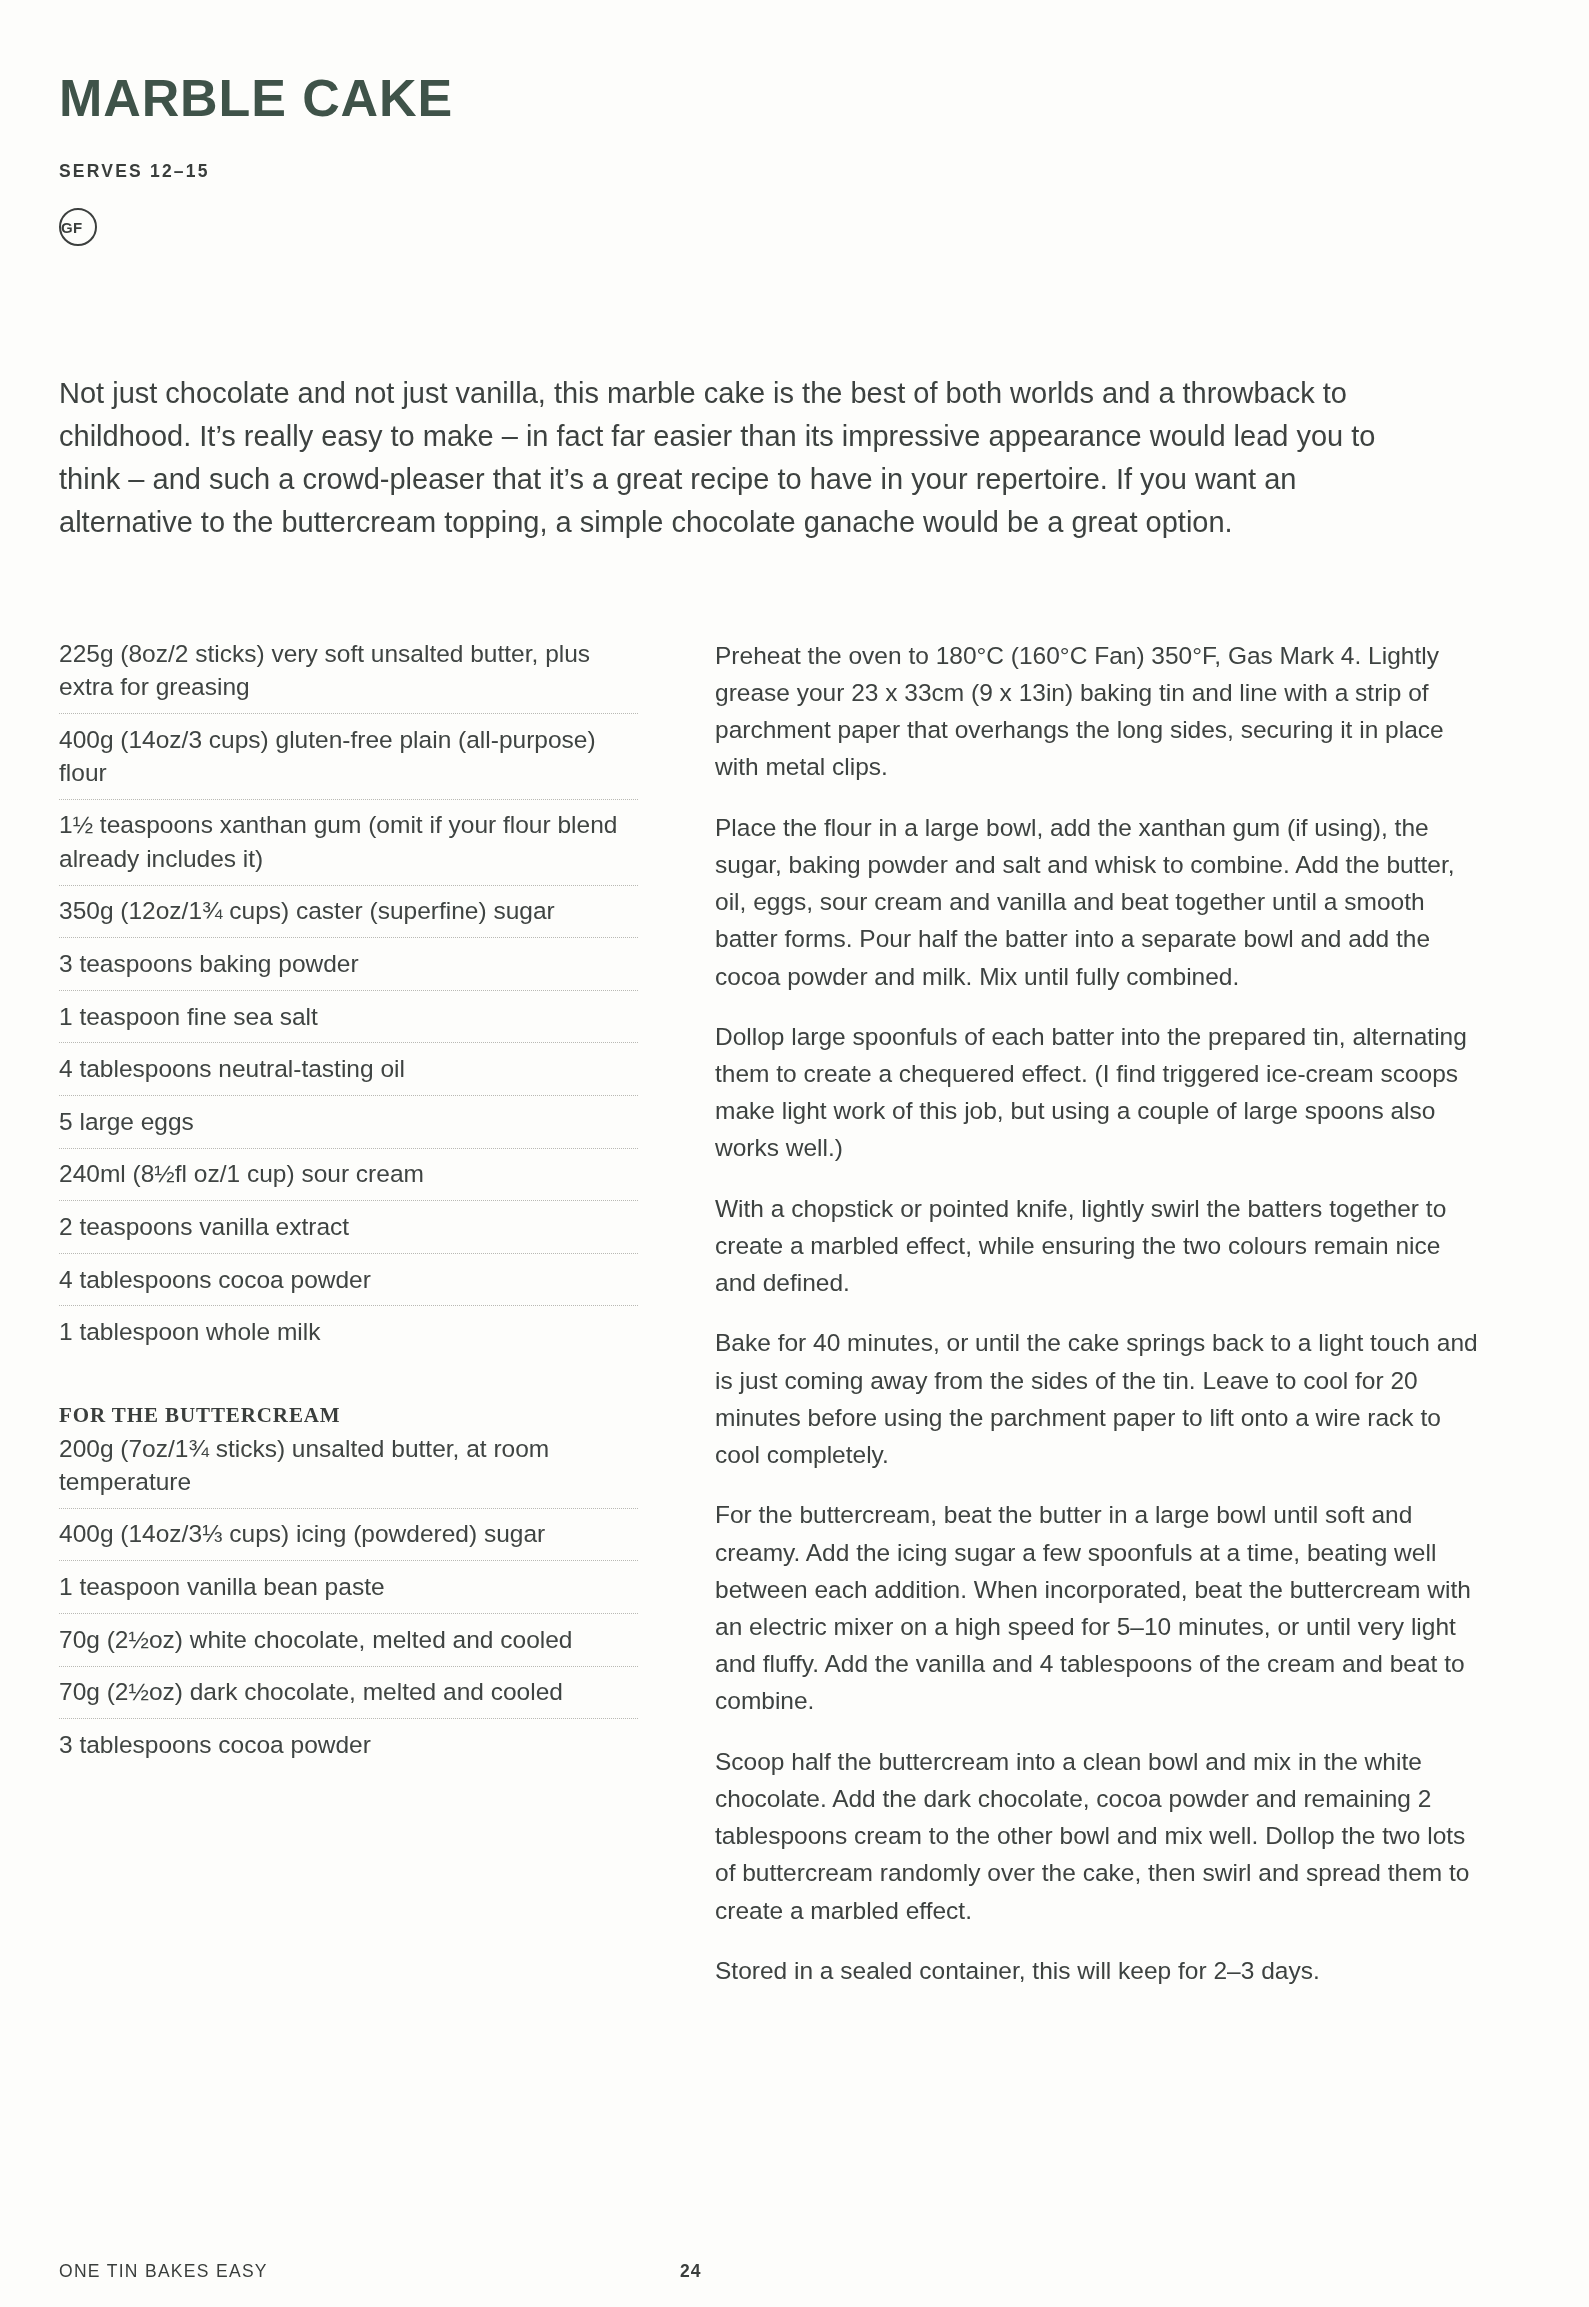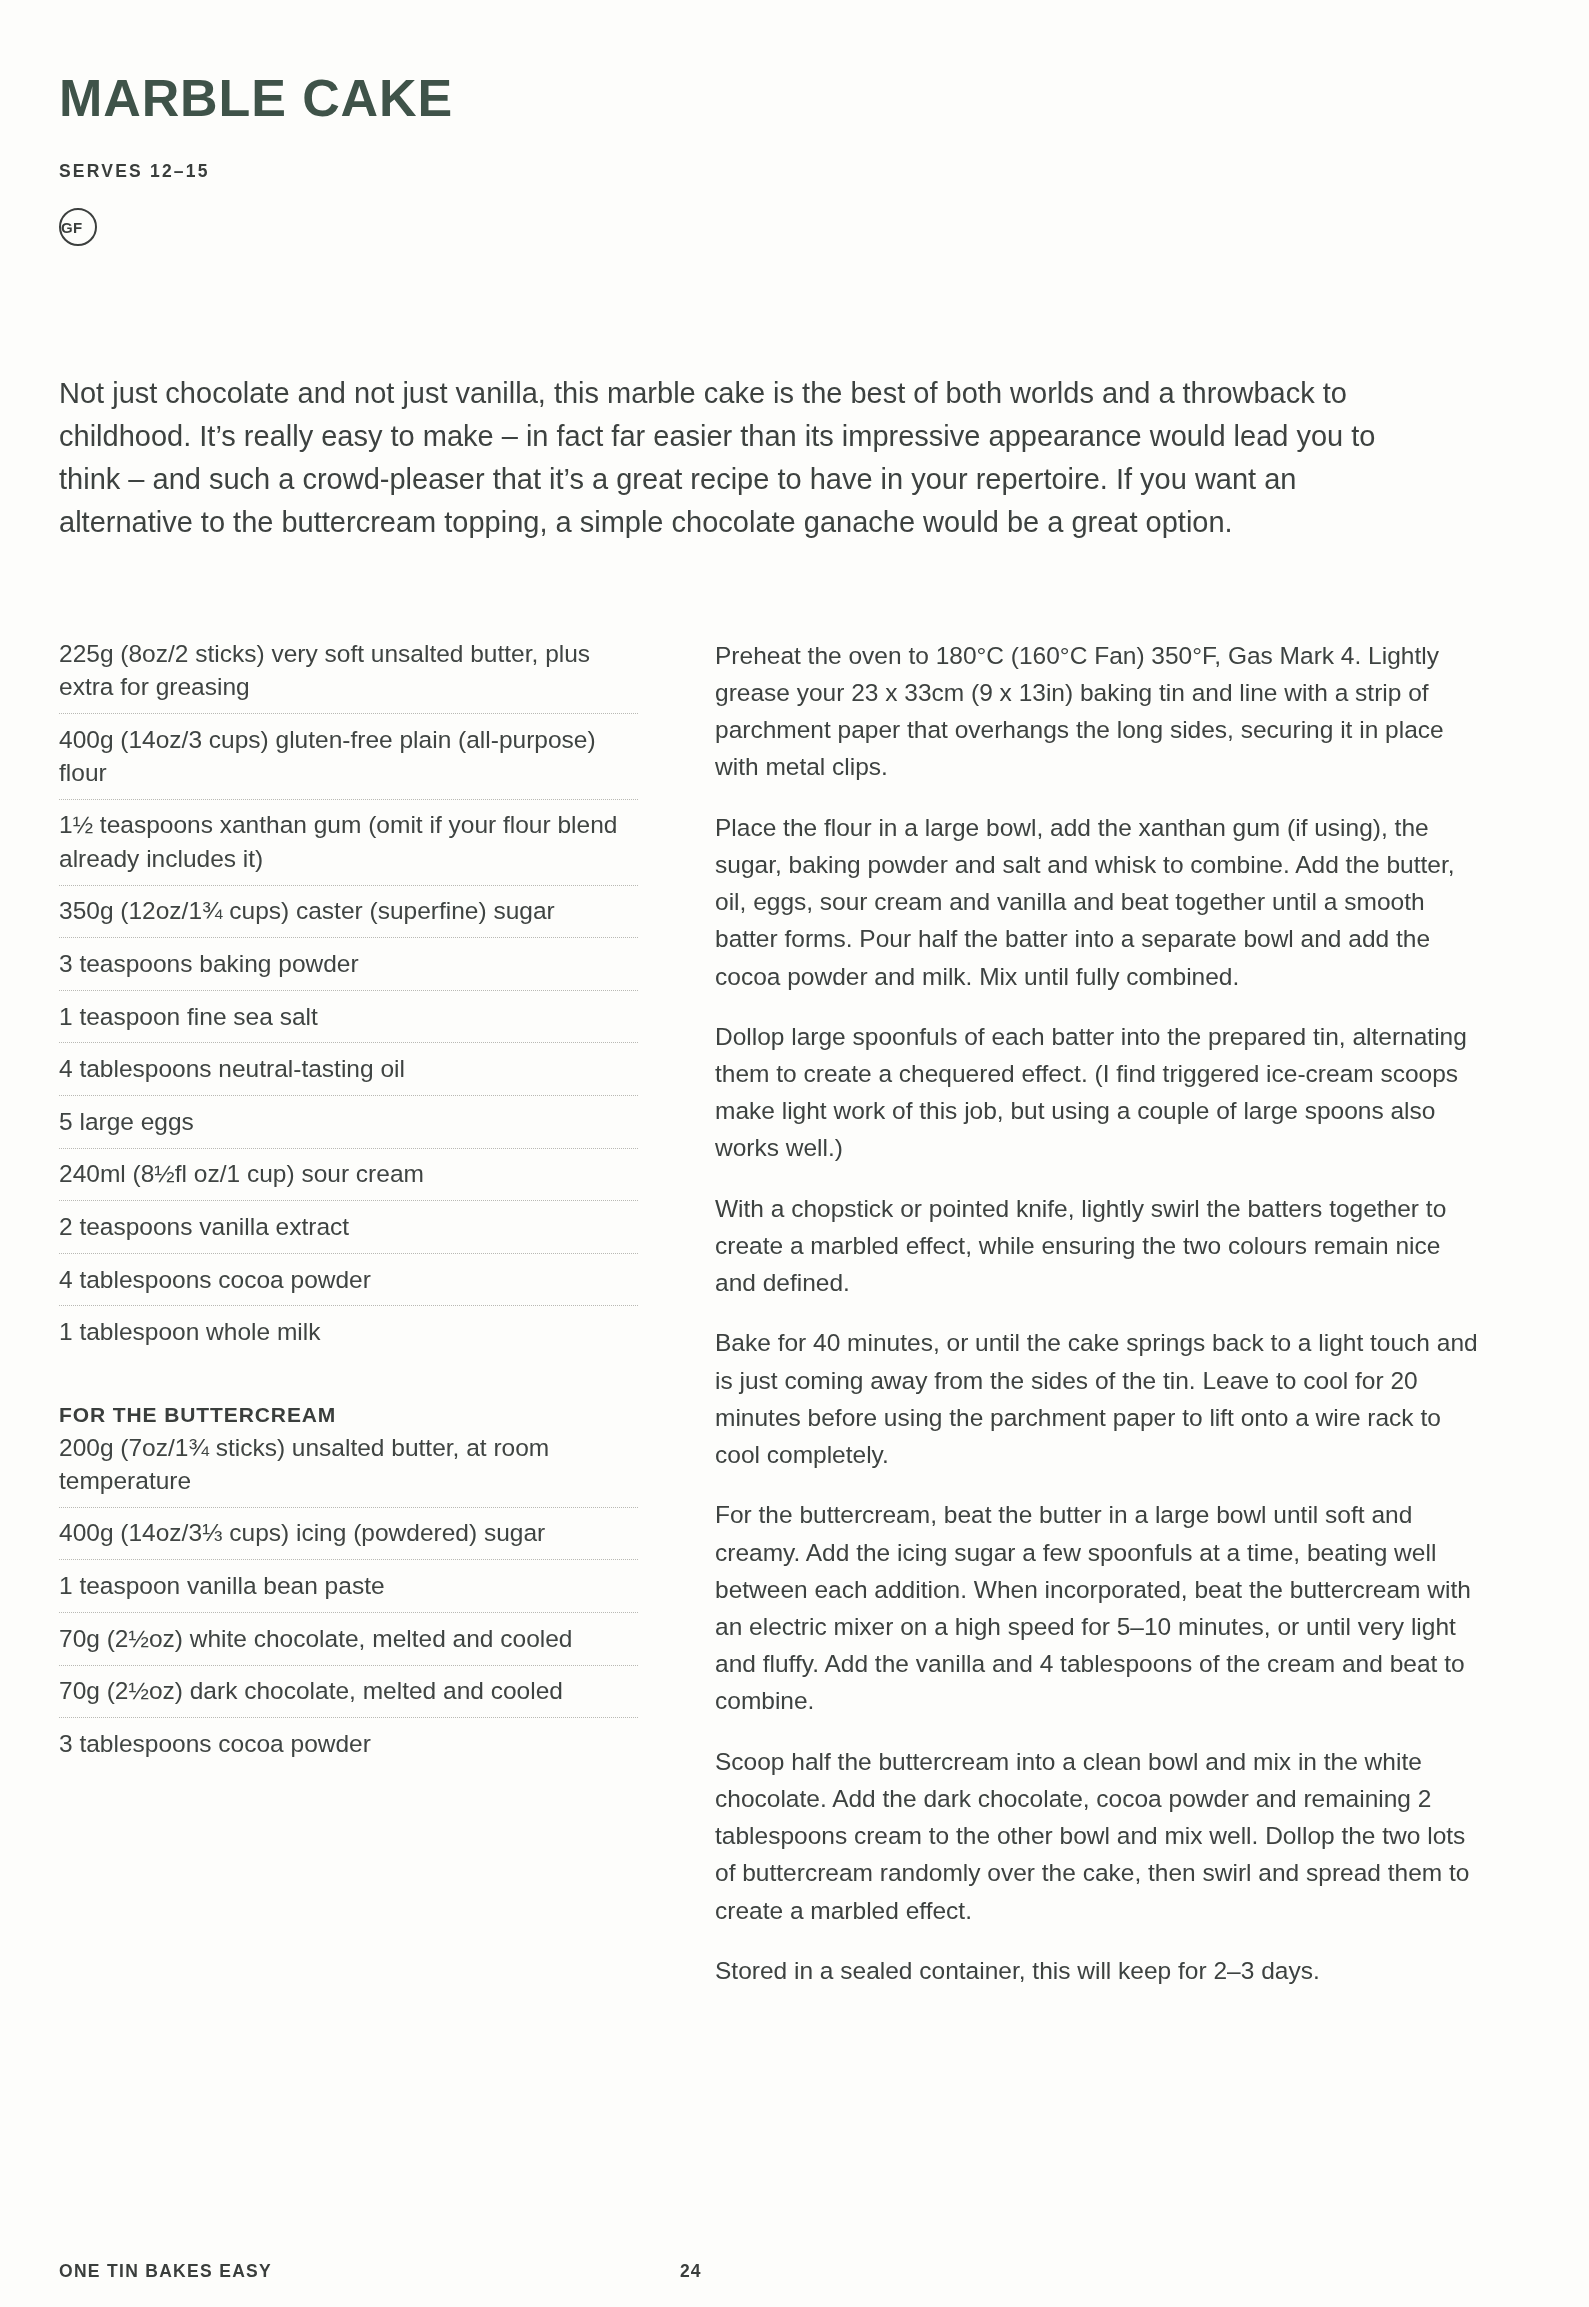--- a/index.html
+++ b/index.html
@@ -82,37 +82,38 @@
   }
   ul.ing-list li:last-child {
     border-bottom: none;
   }
   .sub-heading {
     margin: 45px 0 3.5px 0;
     font-size: 21px;
     font-weight: bold;
     letter-spacing: 0.9px;
     color: #3a3e3c;
+    font-family: Liberation Serif, serif;
   }
   .col-right p {
     margin: 0 0 23px 0;
     font-size: 24.5px;
     line-height: 1.52;
     color: #3d4240;
   }
   .footer {
     position: absolute;
     left: 59px;
     right: 0;
     bottom: 23px;
     height: 23px;
   }
   .footer .book-title {
     font-size: 17.5px;
-    font-weight: bold;
+    font-weight: normal;
     letter-spacing: 1.3px;
     color: #3a3e3c;
   }
   .footer .page-num {
     position: absolute;
     left: 621px;
     top: 0;
     font-size: 17.5px;
     font-weight: bold;
     letter-spacing: 0.9px;

